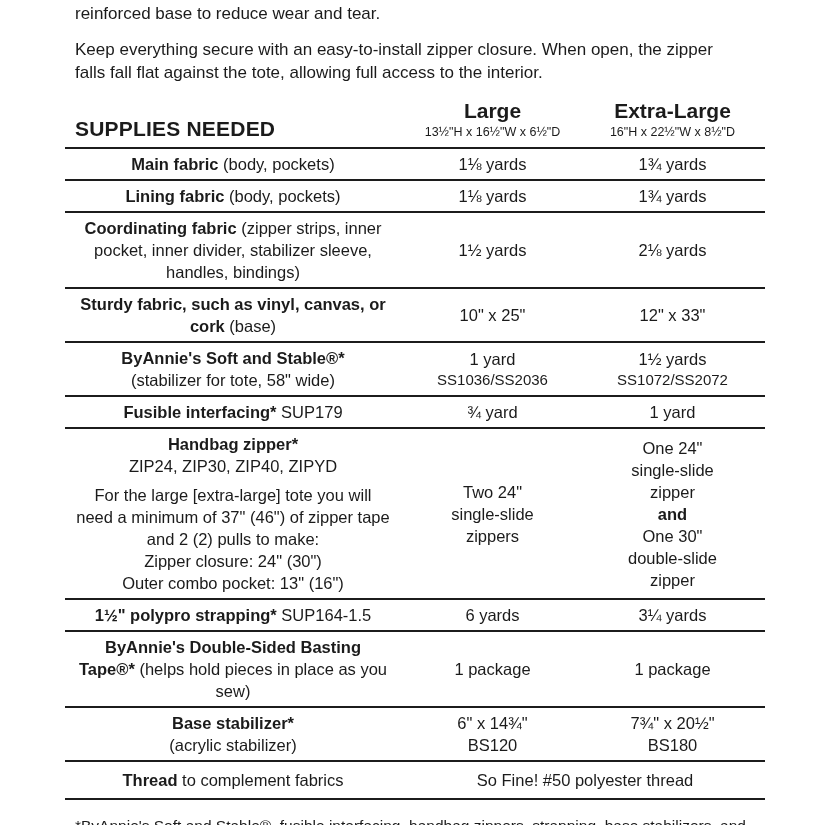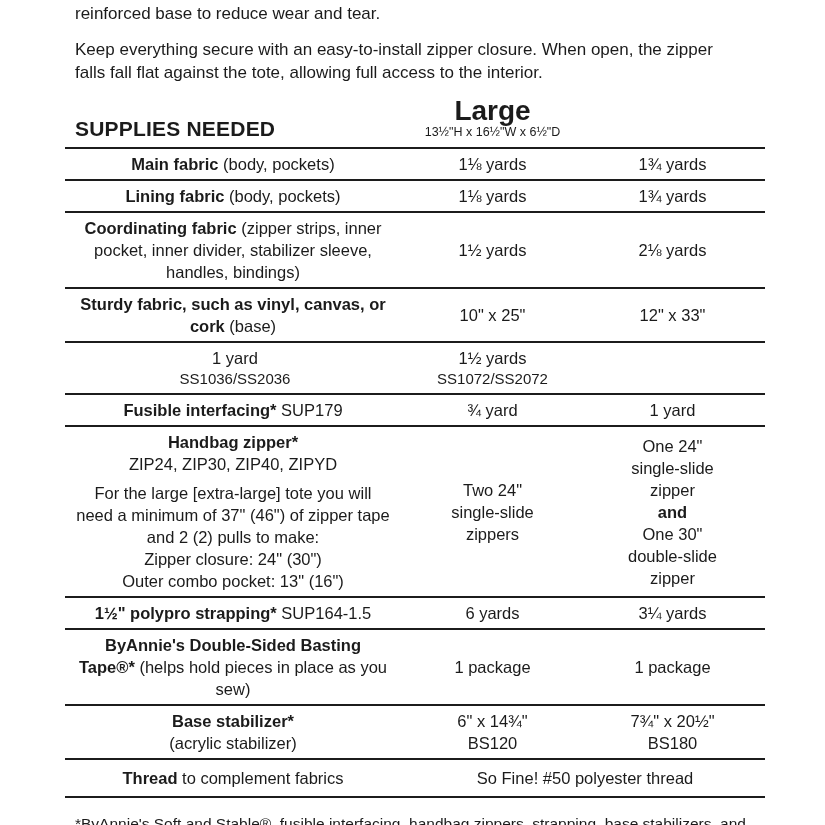--- a/index.html
+++ b/index.html
@@ -35,21 +35,21 @@
     padding-bottom: 6px;
     margin-top: 8px;
   }
   .table-title {
     font-size: 21px;
     font-weight: bold;
     letter-spacing: 0.2px;
     padding-left: 10px;
   }
   .col-head { text-align: center; }
-  .col-label { font-size: 28px; font-weight: bold; line-height: 24px; }
+  .col-label { font-size: 21px; font-weight: bold; line-height: 24px; }
   .col-dims  { font-size: 12.5px; line-height: 17px; margin-top: 1px; }
 
   .rows { border-bottom: 2px solid #1c1c1c; }
   .trow {
     display: grid;
     grid-template-columns: 340px 175px 185px;
     border-top: 2px solid #1c1c1c;
     padding: 4px 0;
   }
   .trow.span-row { grid-template-columns: 340px 360px; padding: 7px 0; }
@@ -84,20 +84,24 @@
   <p class="intro">Keep everything secure with an easy-to-install zipper closure. When open, the zipper falls fall flat against the tote, allowing full access to the interior.</p>
 
   <div class="supplies-table">
 
     <div class="thead">
       <div class="table-title">SUPPLIES NEEDED</div>
       <div class="col-head">
         <div class="col-label">Large</div>
         <div class="col-dims">13½"H x 16½"W x 6½"D</div>
       </div>
+      <div class="col-head">
+        <div class="col-label">Extra-Large</div>
+        <div class="col-dims">16"H x 22½"W x 8½"D</div>
+      </div>
     </div>
 
     <div class="rows">
         <div class="trow">
           <div class="cell label-cell"><span class="b">Main fabric</span><span> (body, pockets)</span></div>
           <div class="cell value-cell">
             <div class="">1⅛ yards</div>
           </div>
           <div class="cell value-cell">
             <div class="">1¾ yards</div>
@@ -124,20 +128,21 @@
         <div class="trow">
           <div class="cell label-cell"><span class="b">Sturdy fabric, such as vinyl, canvas, or cork</span><span> (base)</span></div>
           <div class="cell value-cell">
             <div class="">10" x 25"</div>
           </div>
           <div class="cell value-cell">
             <div class="">12" x 33"</div>
           </div>
         </div>
         <div class="trow">
+          <div class="cell label-cell"><span class="b">ByAnnie's Soft and Stable®*</span><br><span>(stabilizer for tote, 58" wide)</span></div>
           <div class="cell value-cell">
             <div class="">1 yard</div>
             <div class="small">SS1036/SS2036</div>
           </div>
           <div class="cell value-cell">
             <div class="">1½ yards</div>
             <div class="small">SS1072/SS2072</div>
           </div>
         </div>
         <div class="trow">

